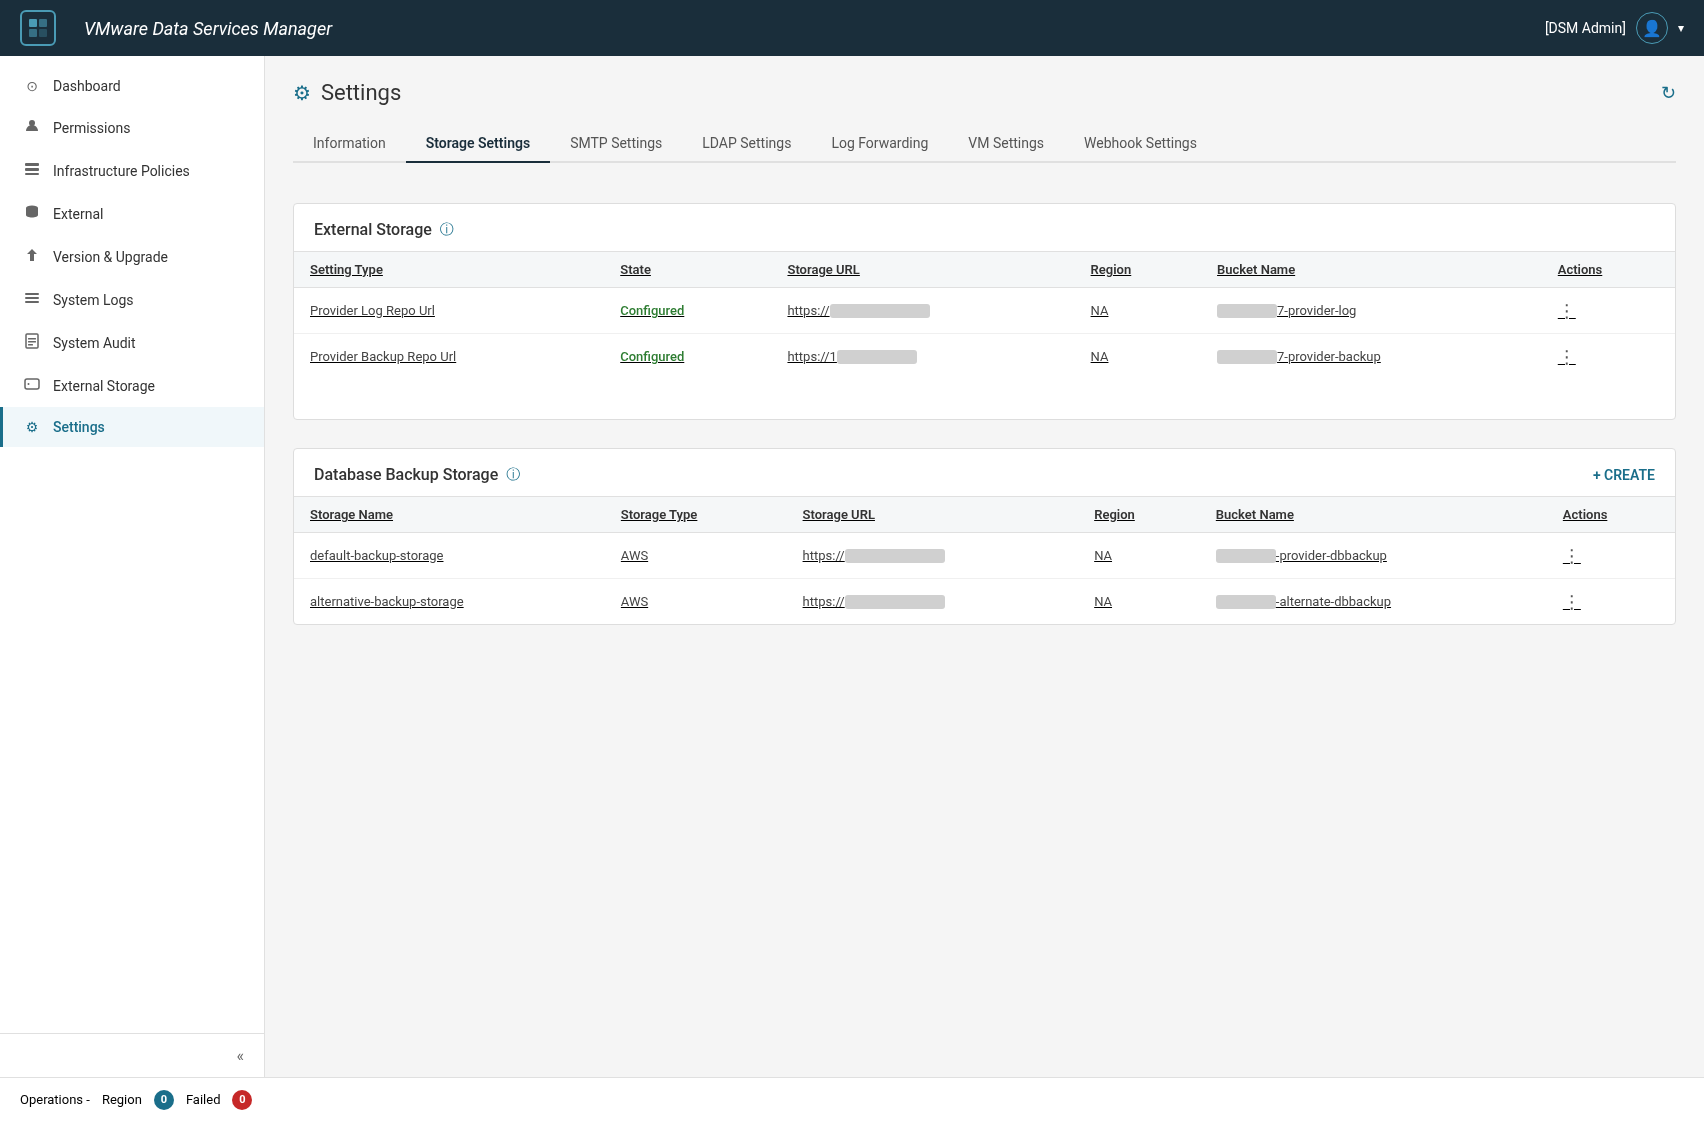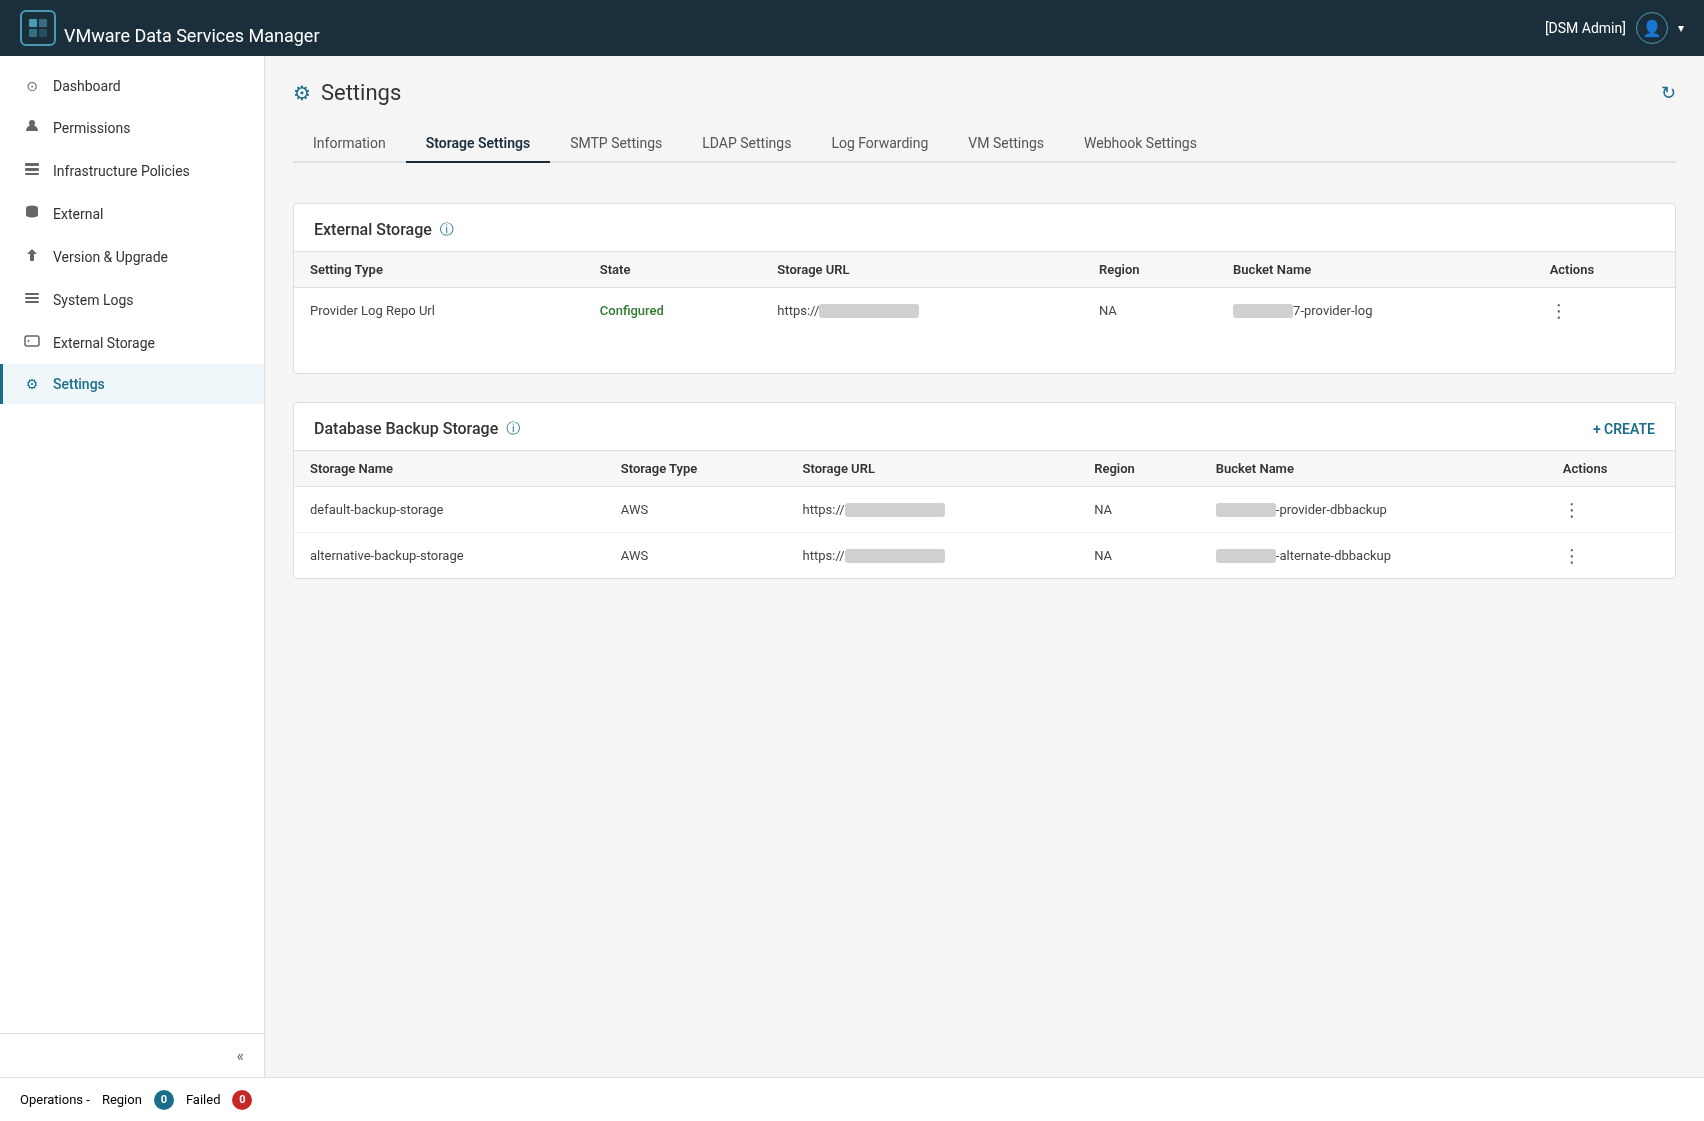--- a/index.html
+++ b/index.html
@@ -10,22 +10,23 @@
       background: #1a2e3b;
       color: white;
       height: 56px;
       display: flex;
       align-items: center;
       padding: 0 20px;
       flex-shrink: 0;
     }
     .app-logo {
       display: flex;
-      align-items: flex-end;
-      gap: 8px;
+      align-items: center;
+      gap: 28px;
+      font-style: italic;
     }
     .logo-icon {
       width: 36px;
       height: 36px;
       border: 2px solid #4a9bb5;
       border-radius: 6px;
       display: flex;
       align-items: center;
       justify-content: center;
       color: #4a9bb5;
@@ -198,20 +199,21 @@
       color: #1a6e8a;
       font-weight: 600;
       cursor: pointer;
       font-size: 14px;
     }
 
     
     .data-table {
       width: 100%;
       border-collapse: collapse;
+      text-decoration: underline;
     }
     .data-table th {
       background: #f5f7f8;
       padding: 10px 16px;
       text-align: left;
       font-weight: 600;
       font-size: 13px;
       color: #333;
       border-top: 1px solid #e0e0e0;
       border-bottom: 1px solid #e0e0e0;
@@ -364,20 +366,31 @@
               <rect x="1" y="3" width="14" height="2" rx="1"></rect>
               <rect x="1" y="7" width="14" height="2" rx="1"></rect>
               <rect x="1" y="11" width="14" height="2" rx="1"></rect>
             </svg>
         </span>
         <span>System Logs</span>
       </div>
       <div class="sidebar-item">
         <span class="sidebar-item-icon">
           <svg width="16" height="16" viewBox="0 0 16 16" fill="currentColor">
+              <rect x="2" y="1" width="12" height="14" rx="1" fill="none" stroke="currentColor" stroke-width="1.5"></rect>
+              <rect x="4" y="5" width="8" height="1.5" rx="0.5"></rect>
+              <rect x="4" y="8" width="8" height="1.5" rx="0.5"></rect>
+              <rect x="4" y="11" width="5" height="1.5" rx="0.5"></rect>
+            </svg>
+        </span>
+        <span>System Audit</span>
+      </div>
+      <div class="sidebar-item">
+        <span class="sidebar-item-icon">
+          <svg width="16" height="16" viewBox="0 0 16 16" fill="currentColor">
               <rect x="1" y="3" width="14" height="10" rx="2" fill="none" stroke="currentColor" stroke-width="1.5"></rect>
               <circle cx="4.5" cy="8" r="1"></circle>
             </svg>
         </span>
         <span>External Storage</span>
       </div>
       <div class="sidebar-item active">
         <span class="sidebar-item-icon">⚙</span>
         <span>Settings</span>
       </div>
@@ -431,20 +444,32 @@
             <td><span class="status-configured">Configured</span></td>
             <td>
               <span>https://</span><span class="blurred-text" style="width:100px;"></span>
             </td>
             <td>NA</td>
             <td>
               <span class="blurred-text" style="width:60px;"></span><span>7-provider-log</span>
             </td>
             <td><span class="actions-menu">⋮</span></td>
           </tr>
+          <tr>
+            <td>Provider Backup Repo Url</td>
+            <td><span class="status-configured">Configured</span></td>
+            <td>
+              <span>https://1</span><span class="blurred-text" style="width:80px;"></span>
+            </td>
+            <td>NA</td>
+            <td>
+              <span class="blurred-text" style="width:60px;"></span><span>7-provider-backup</span>
+            </td>
+            <td><span class="actions-menu">⋮</span></td>
+          </tr>
         </tbody>
       </table>
 
       <div style="height: 40px;"></div>
     </div>
 
     <div class="section">
       <div class="section-header">
         <div class="section-title">
           <span>Database Backup Storage</span>

